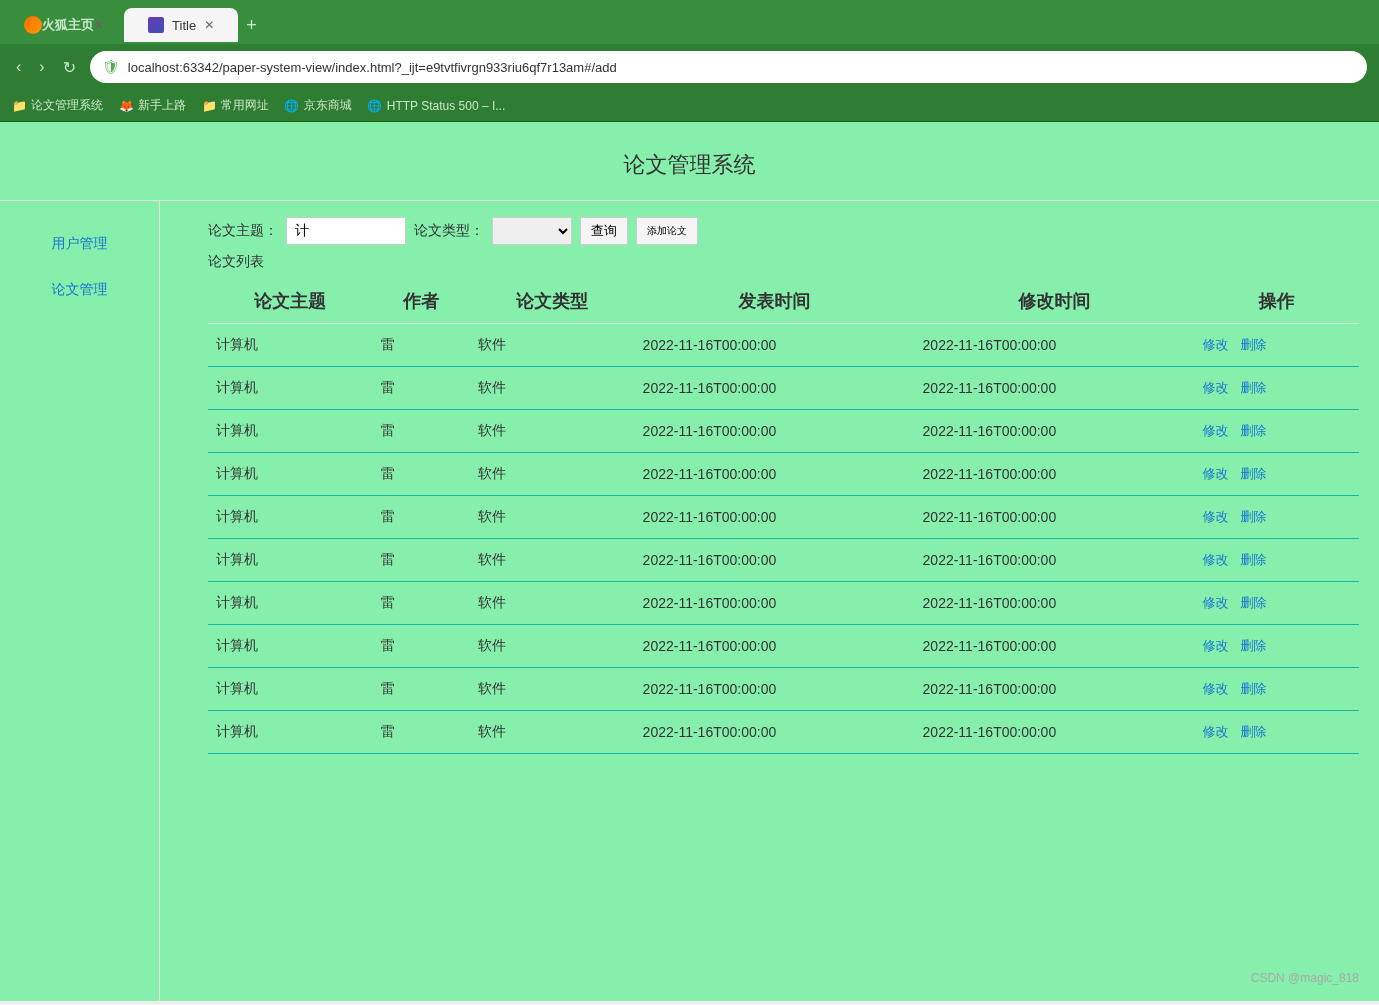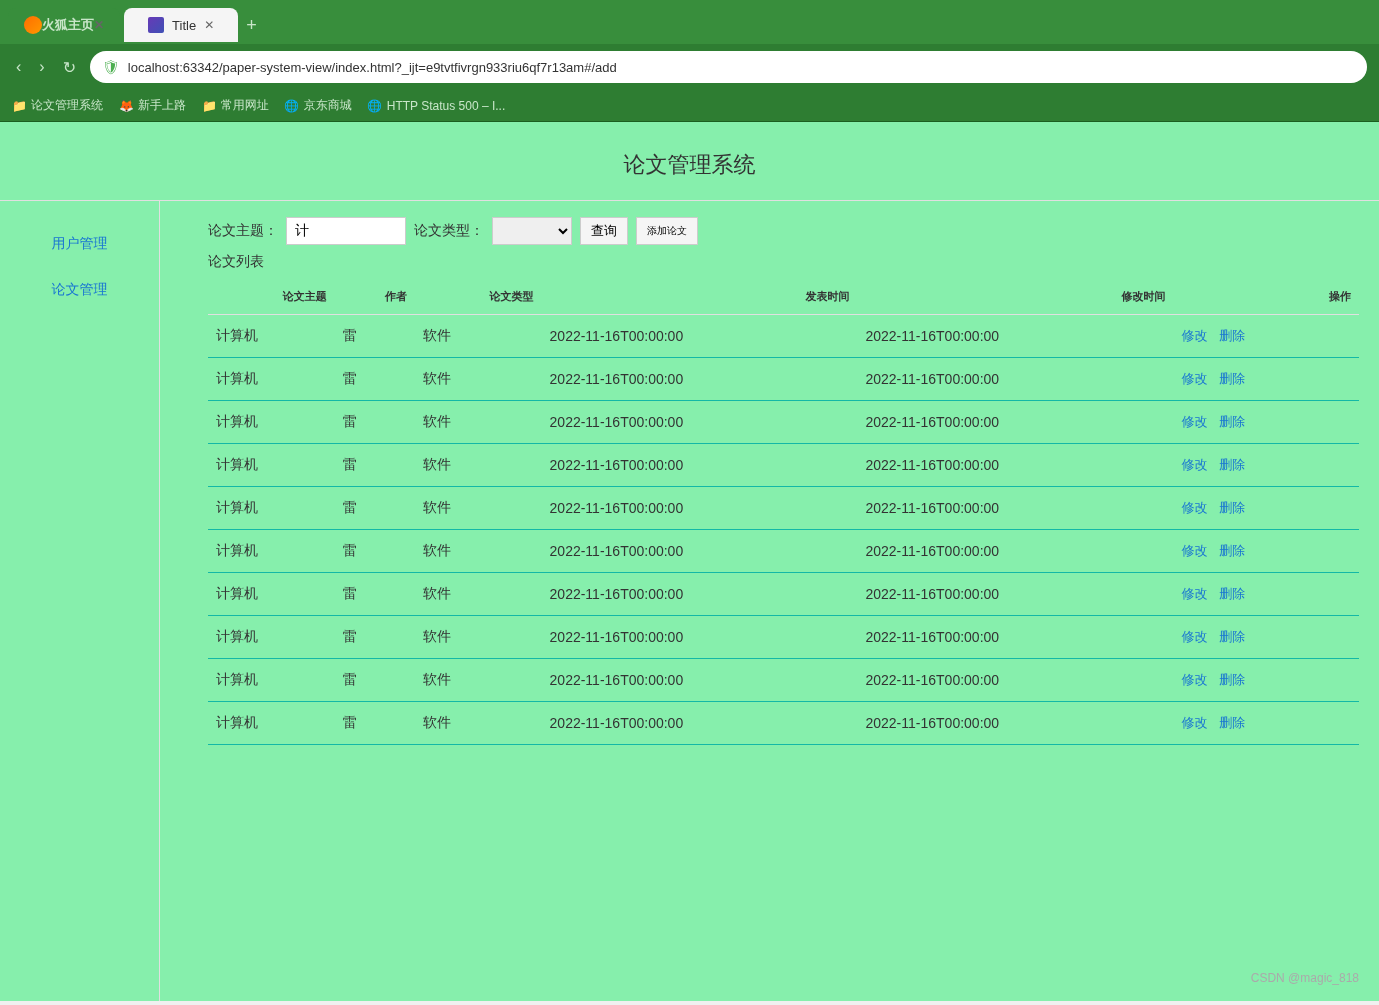--- a/index.html
+++ b/index.html
@@ -35,21 +35,21 @@
     .search-bar { display: flex; align-items: center; gap: 8px; margin-bottom: 8px; }
     .search-label { font-size: 14px; color: #333; }
     .search-input { border: 1px solid #ccc; padding: 4px 8px; font-size: 14px; width: 120px; height: 28px; }
     .search-select { border: 1px solid #ccc; padding: 2px 4px; font-size: 14px; height: 28px; width: 80px; }
     .btn-search { background: #f5f5f5; border: 1px solid #ccc; padding: 3px 10px; cursor: pointer; font-size: 13px; height: 28px; }
     .btn-add { background: #f5f5f5; border: 1px solid #ccc; padding: 3px 10px; cursor: pointer; font-size: 10px; height: 28px; }
 
     .list-title { font-size: 14px; color: #333; margin-bottom: 8px; }
 
     table { width: 100%; border-collapse: collapse; }
-    thead th { padding: 10px 8px; text-align: right; font-weight: bold; font-size: 11px; color: #333; border-bottom: 1px solid #e0e0e0; }
+    thead th { padding: 10px 8px; text-align: center; font-weight: bold; font-size: 18px; color: #333; border-bottom: 1px solid #e0e0e0; }
     tbody tr { border-bottom: 1px solid #14b8a6; }
     tbody td { padding: 12px 8px; font-size: 14px; color: #333; }
     .action-btn { color: #1976d2; cursor: pointer; font-size: 13px; margin-right: 8px; background: none; border: none; padding: 0; }
 
     .watermark { position: fixed; bottom: 20px; right: 20px; font-size: 12px; color: #aaa; }
   </style>
 </head>
 <body>
 
 <div class="browser-chrome">

